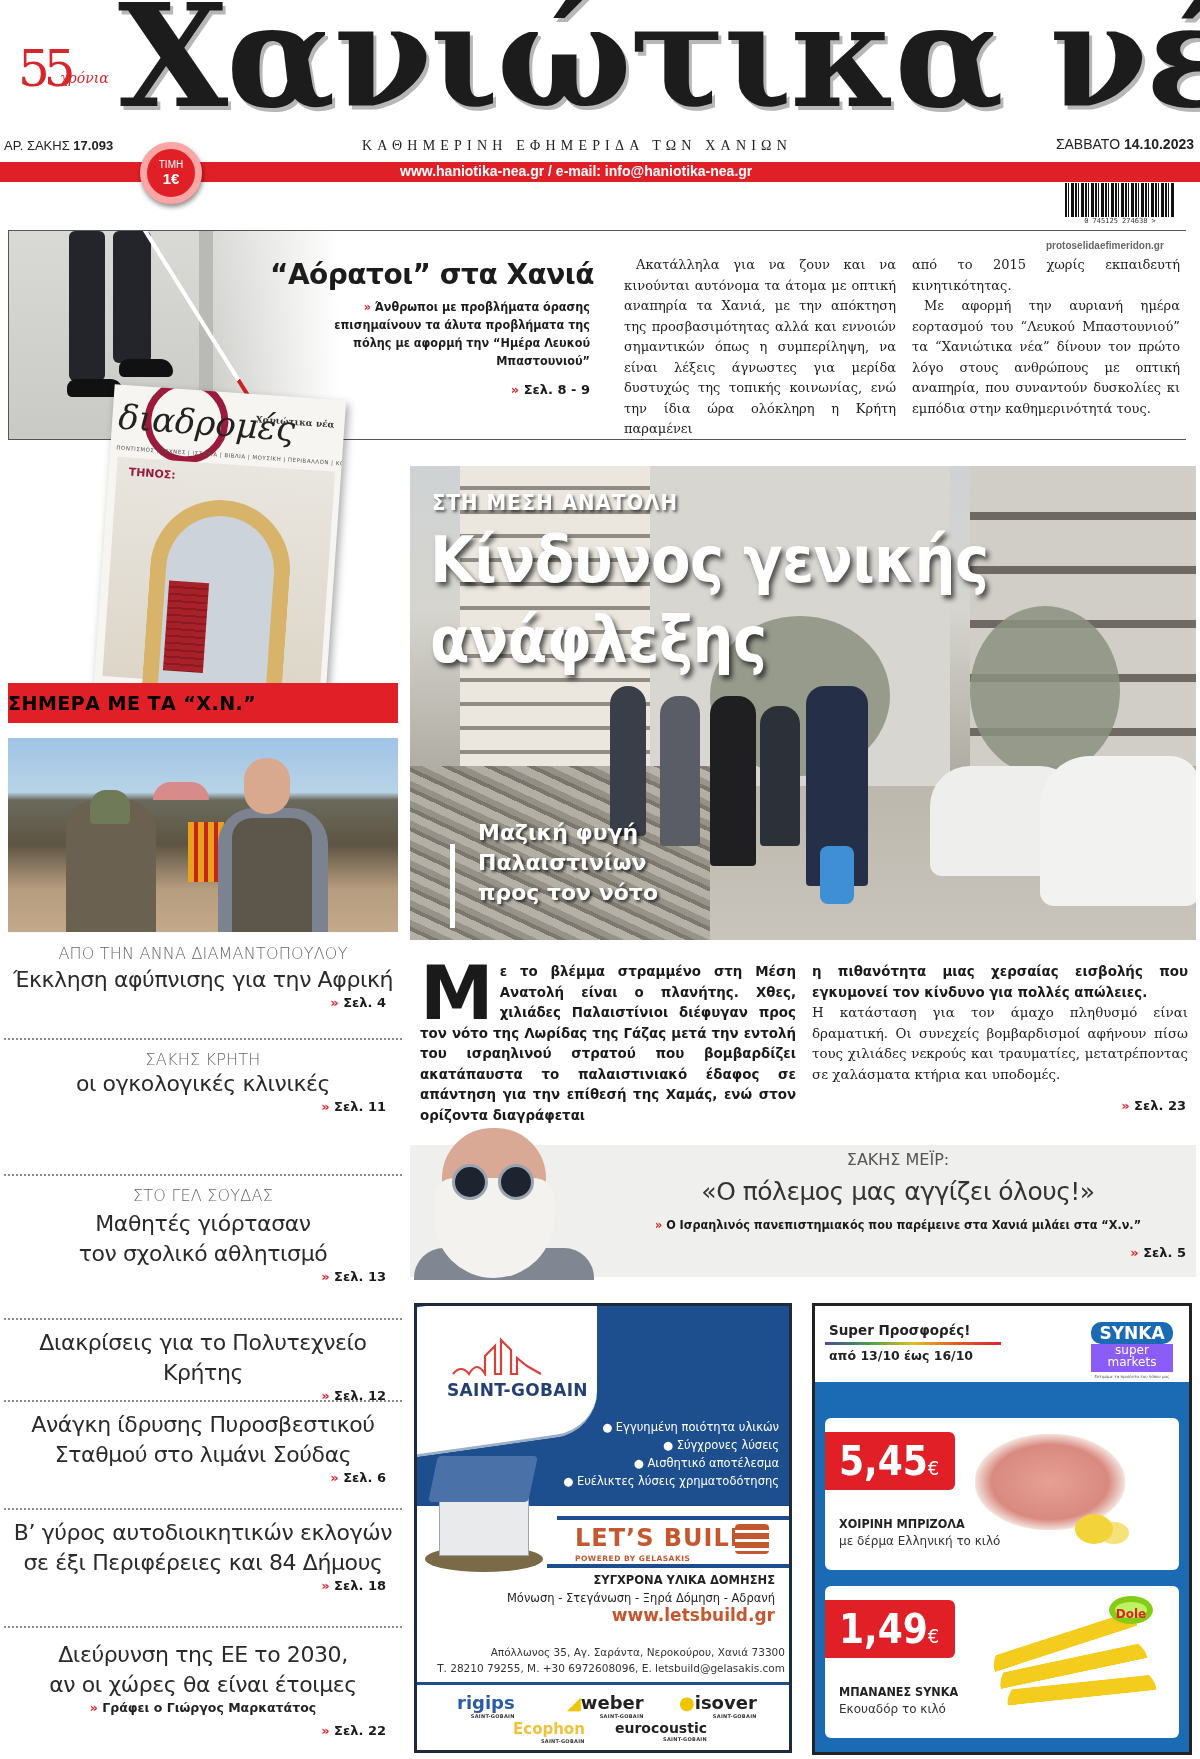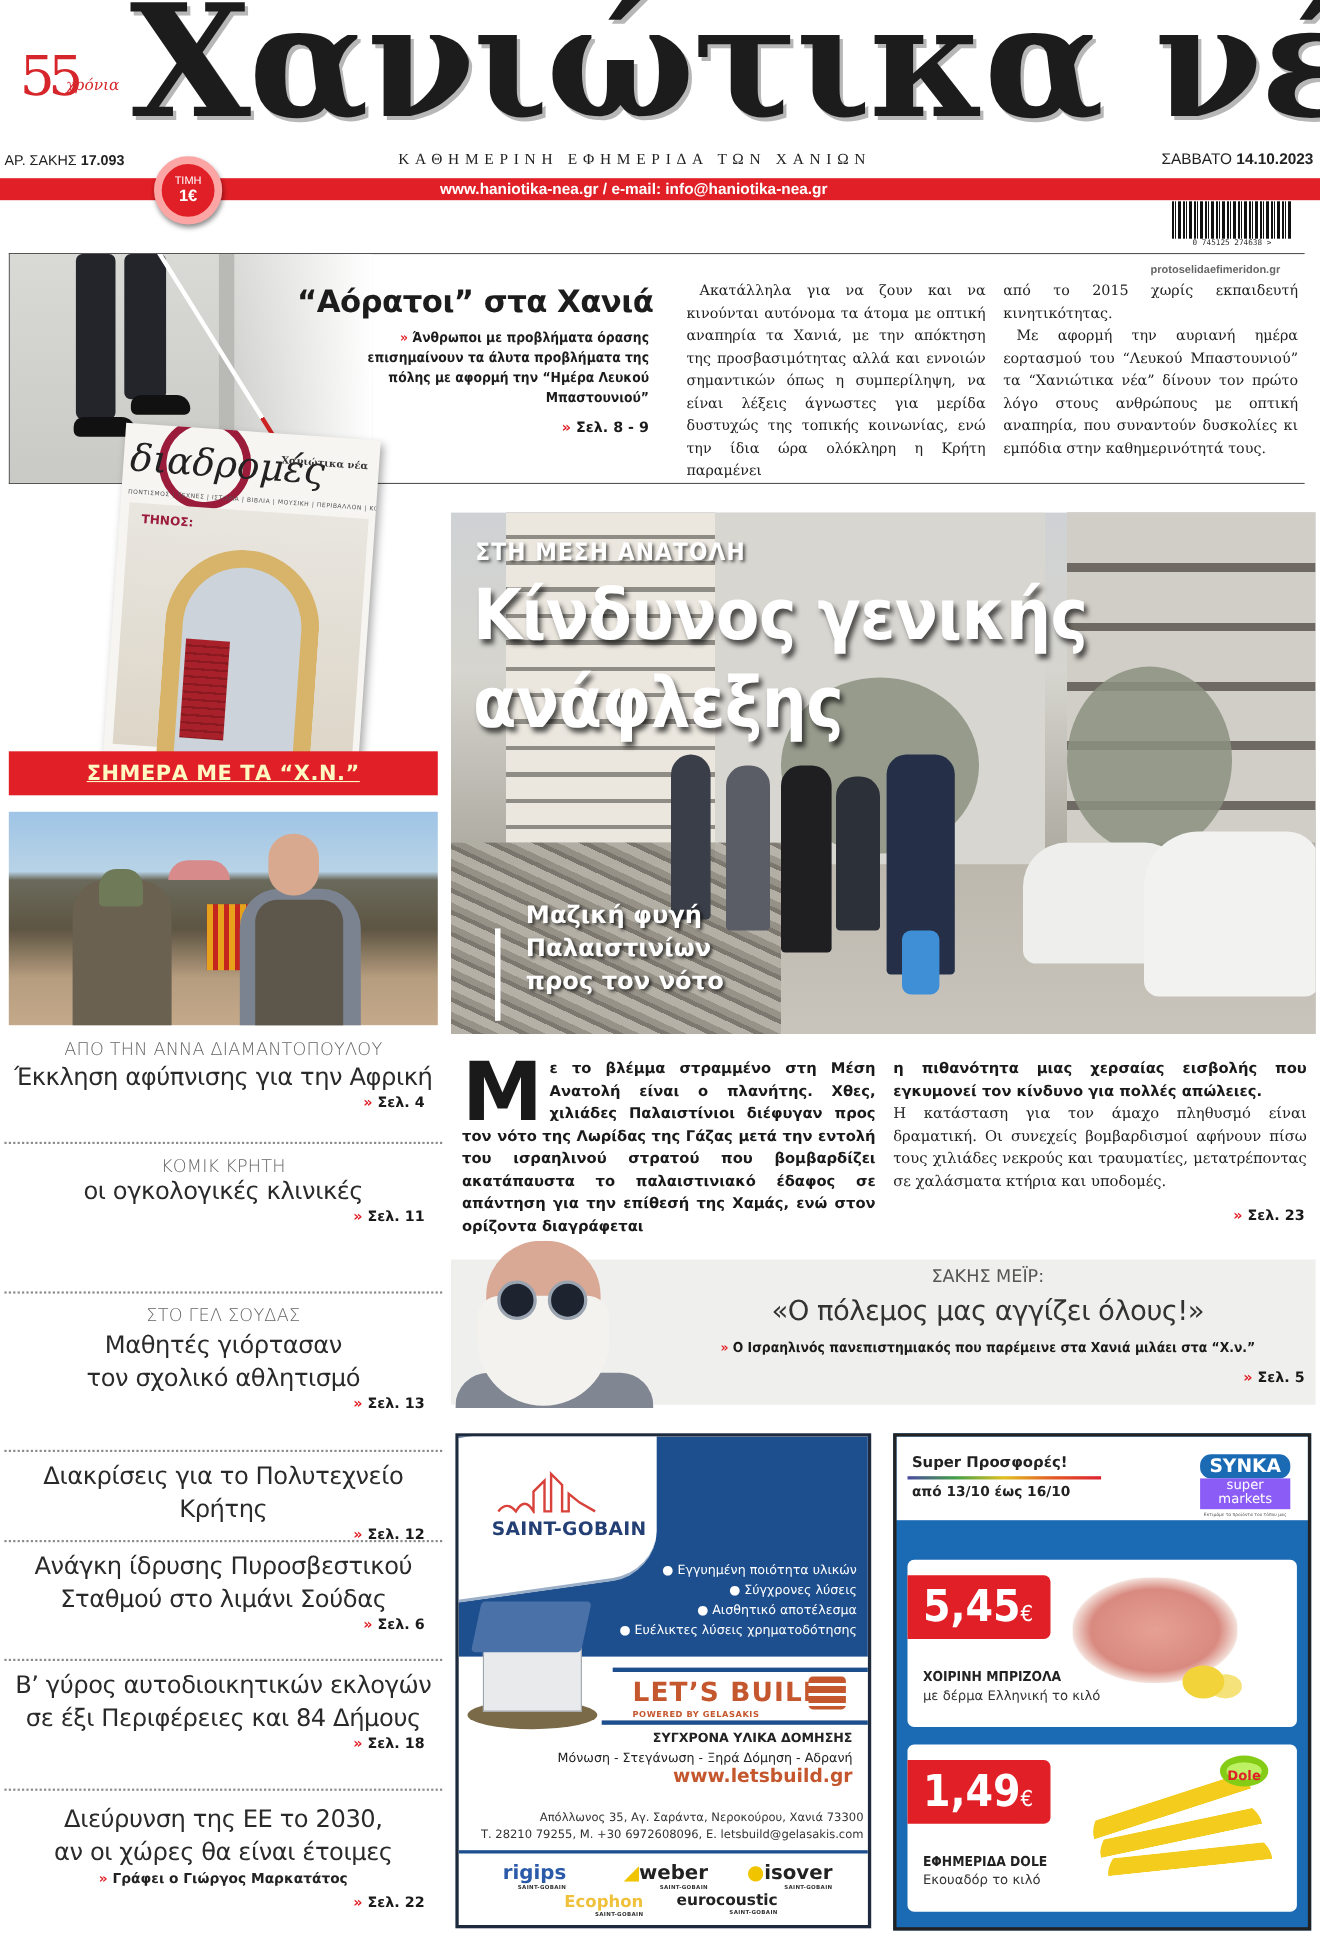--- a/index.html
+++ b/index.html
@@ -48,21 +48,21 @@
   
   .mag { left: 104px; top: 392px; width: 232px; height: 300px; background: #f7f5f2; transform: rotate(4deg); box-shadow: 3px 4px 8px rgba(0,0,0,.35); overflow: hidden; }
   .mag-logo { position: absolute; left: 6px; top: 12px; font-family: "DejaVu Serif", serif; font-style: italic; font-size: 34px; color: #222; }
   .mag-ring { position: absolute; left: 32px; top: -10px; width: 84px; height: 84px; border: 7px solid #9b1b3a; border-radius: 50%; }
   .mag-brand { position: absolute; right: 10px; top: 20px; font-family: "DejaVu Serif", serif; font-size: 9px; font-weight: bold; color: #333; }
   .mag-cats { position: absolute; left: 6px; top: 60px; font-size: 5.5px; color: #555; letter-spacing: .5px; white-space: nowrap; }
   .mag-photo { position: absolute; left: 8px; top: 72px; width: 218px; height: 220px; background: linear-gradient(180deg,#e9e6e0,#ddd6c8); }
   .mag-arch { position: absolute; left: 40px; top: 36px; width: 140px; height: 190px; border: 16px solid #d7b46a; border-bottom: none; border-radius: 70px 70px 0 0; background: #ccd3da; }
   .mag-stairs { position: absolute; left: 60px; top: 120px; width: 40px; height: 90px; background: repeating-linear-gradient(180deg,#a8212a 0 5px,#8a1a20 5px 7px); }
   .mag-tinos { position: absolute; left: 12px; top: 8px; font-size: 11px; font-weight: bold; color: #9b1b3a; }
-  .today-banner { left: 8px; top: 683px; width: 390px; height: 40px; background: #e11f26; color: #fef9c3; font-family: "DejaVu Sans", sans-serif; font-weight: bold; font-size: 19px; text-align: center; line-height: 40px; letter-spacing: .5px; text-decoration: underline; }
+  .today-banner { left: 8px; top: 683px; width: 390px; height: 40px; background: #e11f26; color: #000000; font-family: "DejaVu Sans", sans-serif; font-weight: bold; font-size: 19px; line-height: 40px; letter-spacing: .5px; }
   .africa-photo { left: 8px; top: 738px; width: 390px; height: 194px; background:
       linear-gradient(180deg,#9fc4e6 0%,#b8d3e6 28%,#6a6a5c 32%,#5e5543 55%,#b69d7f 78%,#c4a98a 100%); overflow: hidden; }
   .africa-photo .p1 { position: absolute; left: 58px; top: 62px; width: 90px; height: 134px; background: #6b6150; border-radius: 30px 30px 0 0; }
   .africa-photo .p1h { position: absolute; left: 82px; top: 52px; width: 40px; height: 34px; background: #6e7a58; border-radius: 16px 16px 4px 4px; }
   .africa-photo .p2 { position: absolute; left: 210px; top: 70px; width: 110px; height: 130px; background: #7b8391; border-radius: 36px 36px 0 0; }
   .africa-photo .p2v { position: absolute; left: 224px; top: 80px; width: 80px; height: 120px; background: #5d574b; border-radius: 20px 20px 0 0; }
   .africa-photo .p2h { position: absolute; left: 236px; top: 20px; width: 46px; height: 56px; background: #d8a98f; border-radius: 22px; }
   .africa-photo .shirt { position: absolute; left: 180px; top: 84px; width: 40px; height: 60px; background: repeating-linear-gradient(90deg,#e8a11a 0 6px,#c4251e 6px 10px); }
   .africa-photo .umb { position: absolute; left: 145px; top: 44px; width: 56px; height: 18px; background: #d78b8a; border-radius: 28px 28px 0 0; }
 
@@ -232,21 +232,21 @@
 </div>
 
 <div class="abs side-item" style="top:944px;">
   <div class="side-kicker">ΑΠΟ ΤΗΝ ΑΝΝΑ ΔΙΑΜΑΝΤΟΠΟΥΛΟΥ</div>
   <div class="side-head" style="margin-top:2px;">Έκκληση αφύπνισης για την Αφρική</div>
   <div class="side-page"><span class="raquo">»</span> <span>Σελ. 4</span></div>
 </div>
 <div class="abs dotline" style="top:1038px;"></div>
 
 <div class="abs side-item" style="top:1050px;">
-  <div class="side-kicker">ΚΟΜΙΚ ΚΡΗΤΗ</div>
+  <div class="side-kicker">ΣΑΚΗΣ ΚΡΗΤΗ</div>
   <div class="side-head">οι ογκολογικές κλινικές</div>
   <div class="side-page"><span class="raquo">»</span> <span>Σελ. 11</span></div>
 </div>
 <div class="abs dotline" style="top:1174px;"></div>
 
 <div class="abs side-item" style="top:1186px;">
   <div class="side-kicker">ΣΤΟ ΓΕΛ ΣΟΥΔΑΣ</div>
   <div class="side-head" style="margin-top:4px;">Μαθητές γιόρτασαν</div>
   <div class="side-head">τον σχολικό αθλητισμό</div>
   <div class="side-page"><span class="raquo">»</span> <span>Σελ. 13</span></div>
@@ -401,16 +401,16 @@
     <div class="sy-name">ΧΟΙΡΙΝΗ ΜΠΡΙΖΟΛΑ</div>
     <div class="sy-desc">με δέρμα Ελληνική το κιλό</div>
   </div>
 
   <div class="sy-card" style="top:280px;">
     <div class="sy-price"><span style="font-size:40px;font-weight:bold;">1,49</span><span>€</span></div>
     <div class="banana" style="left:160px;top:24px;transform:rotate(-18deg);"></div>
     <div class="banana" style="left:170px;top:48px;transform:rotate(-12deg);"></div>
     <div class="banana" style="left:180px;top:72px;transform:rotate(-6deg);"></div>
     <div class="dole">Dole</div>
-    <div class="sy-name">ΕΦΗΜΕΡΙΔΑ DOLE</div>
+    <div class="sy-name">ΜΠΑΝΑΝΕΣ SYNKA</div>
     <div class="sy-desc">Εκουαδόρ το κιλό</div>
   </div>
 </div>
 
 </body></html>

